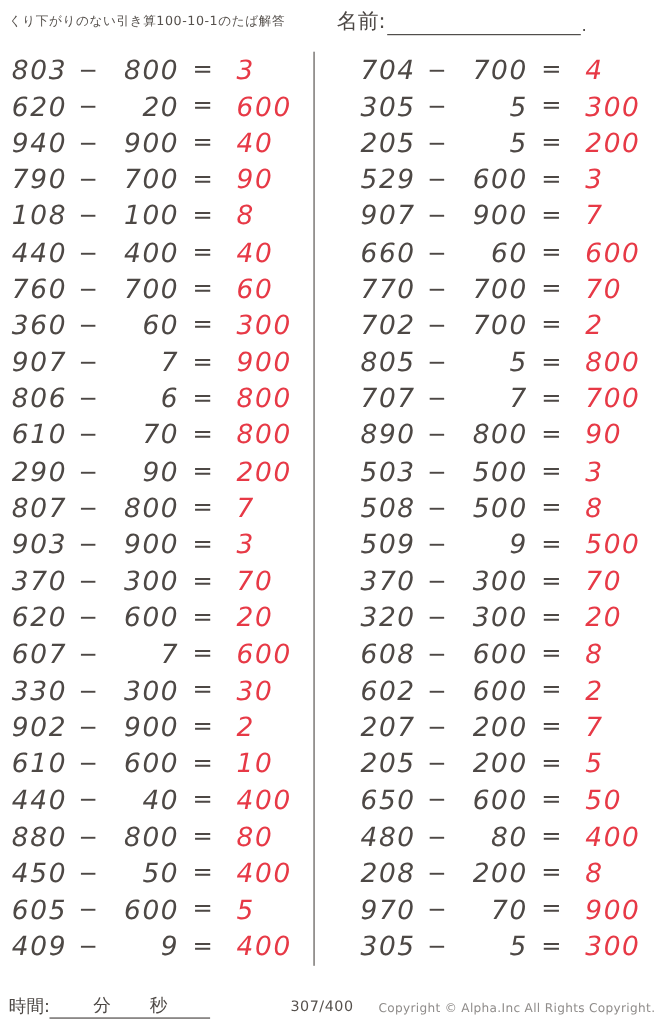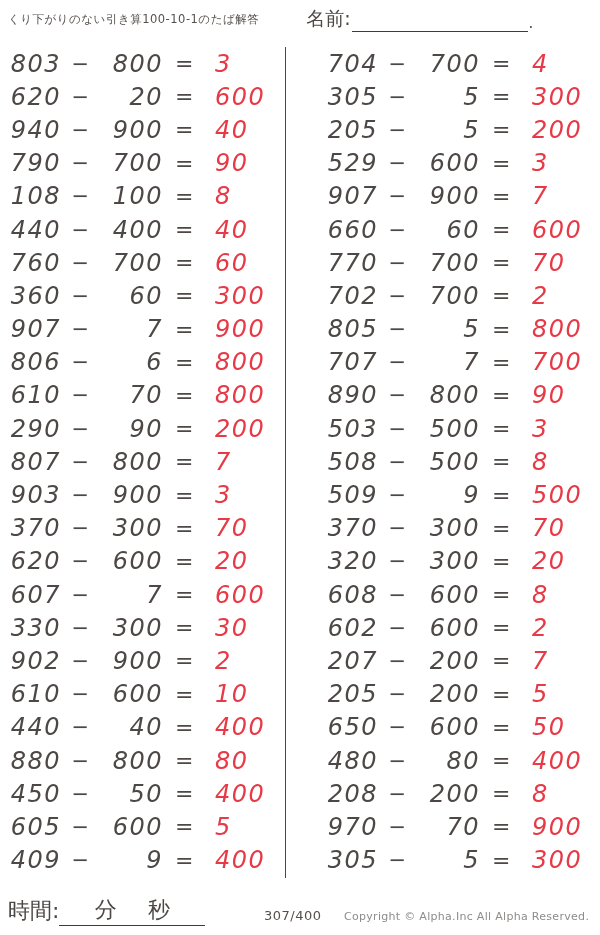--- a/index.html
+++ b/index.html
@@ -28,21 +28,21 @@
     grid-template-columns:56px 40px 62px 44px 1fr;
     align-items:center;
     font-size:24px;letter-spacing:1.5px;
   }
   .minuend{text-align:right;}
   .minus{text-align:center;font-size:21px;}
   .subtrahend{text-align:right;}
   .equals{text-align:center;font-size:22px;}
   .answer{color:#e73946;padding-left:8px;text-align:left;}
   
-  .footer-time{position:absolute;left:8px;bottom:9px;display:flex;align-items:flex-end;font-size:22px;}
+  .footer-time{position:absolute;left:8px;bottom:9px;display:flex;align-items:flex-end;font-size:16px;}
   .time-line{display:inline-flex;width:138px;border-bottom:1.6px solid #3f3b38;justify-content:space-evenly;padding:0 4px;}
   .page-indicator{position:absolute;left:264px;bottom:12px;font-size:13px;letter-spacing:0.5px;color:#55504c;}
   .copyright{position:absolute;left:344px;bottom:12px;font-size:11px;letter-spacing:0.3px;color:#8f8c8a;}
 </style>
 </head>
 <body>
 
 <div class="sheet">
 
   <div class="header">
@@ -461,15 +461,15 @@
 
   <div class="footer-time">
     <span class="time-label">時間:</span>
     <span class="time-line">
       <span>分</span>
       <span>秒</span>
     </span>
   </div>
 
   <div class="page-indicator">307/400</div>
-  <div class="copyright">Copyright ©  Alpha.Inc All Alpha Reserved.</div>
+  <div class="copyright">Copyright ©  Alpha.Inc All Rights Copyright.</div>
 
 </div>
 
 </body></html>

